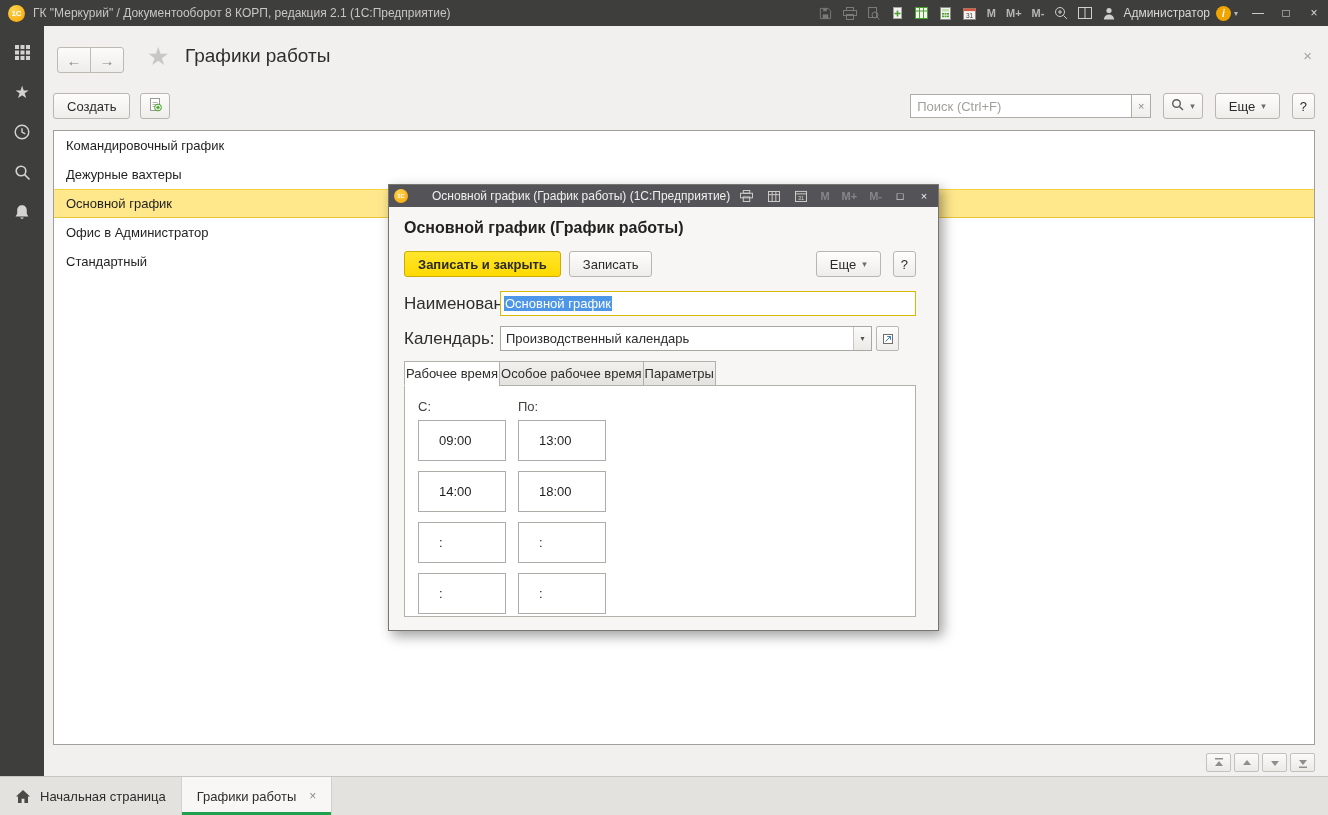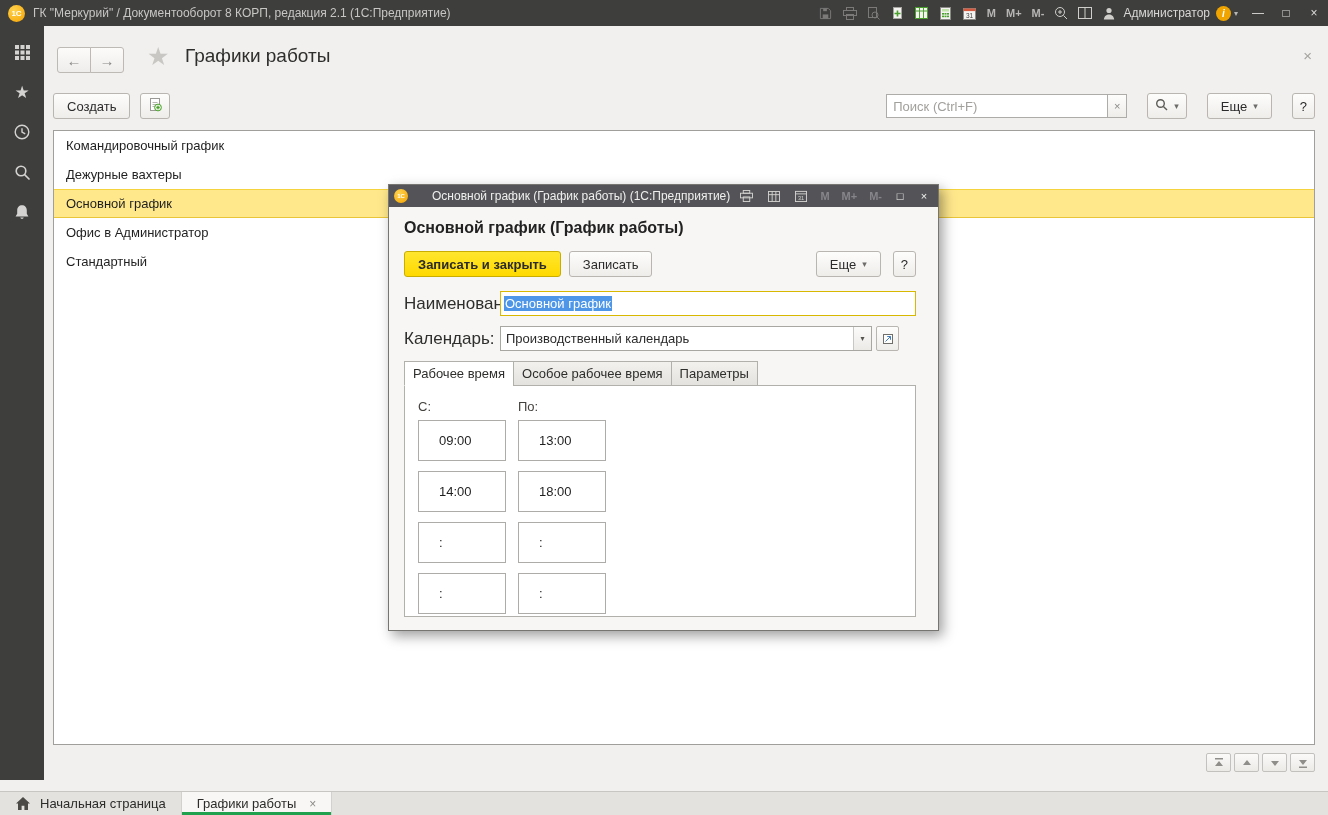--- a/index.html
+++ b/index.html
@@ -30,21 +30,21 @@
 .nav-btn{width:34px;height:26px;background:linear-gradient(#fcfbfa,#efedeb);border:1px solid #bdbab5;display:flex;align-items:center;justify-content:center;color:#8a8885;font-size:15px;cursor:pointer}
 .nav-btn:first-child{border-radius:3px 0 0 3px}
 .nav-btn:last-child{border-radius:0 3px 3px 0;margin-left:-1px}
 .fav-star{position:absolute;left:103px;top:16px;font-size:25px;color:#c9c7c3;cursor:pointer}
 .page-title{position:absolute;left:141px;top:19px;font-size:19px;font-weight:normal;color:#2e2e2c}
 .page-close{position:absolute;right:16px;top:21px;color:#a5a3a0;font-size:15px;cursor:pointer}
 .toolbar{position:absolute;left:9px;right:13px;top:66px;height:28px;display:flex;align-items:center;gap:10px}
 .btn{height:26px;background:linear-gradient(#fdfdfc,#efedea);border:1px solid #b9b6b1;border-radius:3px;display:inline-flex;align-items:center;justify-content:center;padding:0 13px;font-size:13px;color:#2b2b2b;cursor:pointer;white-space:nowrap}
 .btn .caret{font-size:9px;color:#6d6c6a;margin-left:6px}
 .icon-btn{padding:0 7px}
-.search-zone{margin-left:auto;display:flex;align-items:center;gap:20px}
+.search-zone{margin-left:auto;display:flex;align-items:center;gap:12px}
 .search-wrap{display:flex;align-items:stretch;height:24px}
 .search-input{width:222px;border:1px solid #aeaca8;padding:0 6px;font-size:13px;background:#fff;outline:none;color:#2b2b2b}
 .search-input::placeholder{color:#a2a09c}
 .search-clear{width:19px;border:1px solid #aeaca8;border-left:none;background:linear-gradient(#fdfdfc,#efedea);color:#8a8885;display:flex;align-items:center;justify-content:center;font-size:11px;cursor:pointer}
 .list-panel{position:absolute;left:9px;right:13px;top:104px;bottom:35px;background:#fff;border:1px solid #a19f9b;overflow:hidden}
 .list-row{height:29px;display:flex;align-items:center;padding:0 12px;font-size:13px;color:#1f1f1f;cursor:pointer}
 .list-row.selected{background:#ffe88c;box-shadow:inset 0 1px 0 #f4d33e,inset 0 -1px 0 #e9c53a}
 .scroll-btns{position:absolute;right:13px;bottom:8px;display:flex;gap:3px}
 .scroll-btn{width:25px;height:19px;background:linear-gradient(#fbfaf9,#eceae7);border:1px solid #c3c1bd;border-radius:2px;display:flex;align-items:center;justify-content:center;color:#908e8a;cursor:pointer}
 
@@ -65,29 +65,29 @@
 .cmd .gap12{width:12px;flex:none}
 .field-row{display:flex;align-items:center;margin-bottom:10px}
 .field-label{width:96px;flex:none;font-size:17px;color:#2e2e2c}
 .name-box{flex:1;height:25px;border:1px solid #d8b800;background:#fff;display:flex;align-items:center;padding:0 3px;font-size:13px;cursor:text}
 .sel-text{background:#4d96e8;color:#fff;padding:0 1px}
 .combo{width:372px;height:25px;border:1px solid #a9a7a2;background:#fff;display:flex;align-items:stretch}
 .combo-val{flex:1;display:flex;align-items:center;padding:0 5px;font-size:13px;overflow:hidden;white-space:nowrap}
 .combo-btn{width:18px;border-left:1px solid #c9c7c3;background:linear-gradient(#fbfbfa,#eceae7);display:flex;align-items:center;justify-content:center;font-size:8px;color:#55544f;cursor:pointer}
 .open-btn{width:23px;height:25px;margin-left:4px;background:linear-gradient(#fdfdfc,#efedea);border:1px solid #b9b6b1;border-radius:2px;display:flex;align-items:center;justify-content:center;cursor:pointer}
 .tabs{display:flex;margin-top:6px;position:relative;z-index:2}
-.tab{height:25px;display:flex;align-items:center;padding:0 8px;font-size:13px;color:#2e2e2c;background:linear-gradient(#f2f1ee,#e4e2de);border:1px solid #b2b0ab;margin-right:-1px;cursor:pointer}
+.tab{height:25px;display:flex;align-items:center;padding:0 1px;font-size:13px;color:#2e2e2c;background:linear-gradient(#f2f1ee,#e4e2de);border:1px solid #b2b0ab;margin-right:-1px;cursor:pointer}
 .tab.active{background:#fff;border-bottom-color:#fff}
 .tab-panel{border:1px solid #b2b0ab;margin-top:-1px;height:232px;background:#fff;padding:13px;position:relative;z-index:1}
 .tg-labels{display:grid;grid-template-columns:88px 88px;column-gap:12px;color:#44423f;font-size:13px;margin-bottom:6px}
 .time-grid{display:grid;grid-template-columns:88px 88px;column-gap:12px;row-gap:10px}
 .time-input{width:88px;height:41px;border:1px solid #aeaca8;padding:0 20px;font-size:13px;color:#1f1f1f;background:#fff;outline:none}
 
 
-.taskbar{position:absolute;left:0;right:0;bottom:0;height:24px;background:#e4e2df;border-top:1px solid #c8c6c2;display:flex;align-items:stretch}
+.taskbar{position:absolute;left:0;right:0;bottom:0;height:39px;background:#e4e2df;border-top:1px solid #c8c6c2;display:flex;align-items:stretch}
 .tb-tab{display:flex;align-items:center;gap:9px;padding:0 15px;font-size:13px;color:#2c2c2a;border-right:1px solid #d3d1cd;cursor:pointer}
 .tb-tab.active{background:#f8f7f5;box-shadow:inset 0 -3px 0 #1fa14e}
 .tab-close{color:#8d8b87;font-size:12px;margin-left:4px;cursor:pointer}
 .home-ico{color:#4c4a47;display:flex;align-items:center}
 </style>
 </head>
 <body>
 
 <div class="titlebar">
   <span class="logo">1С</span>

